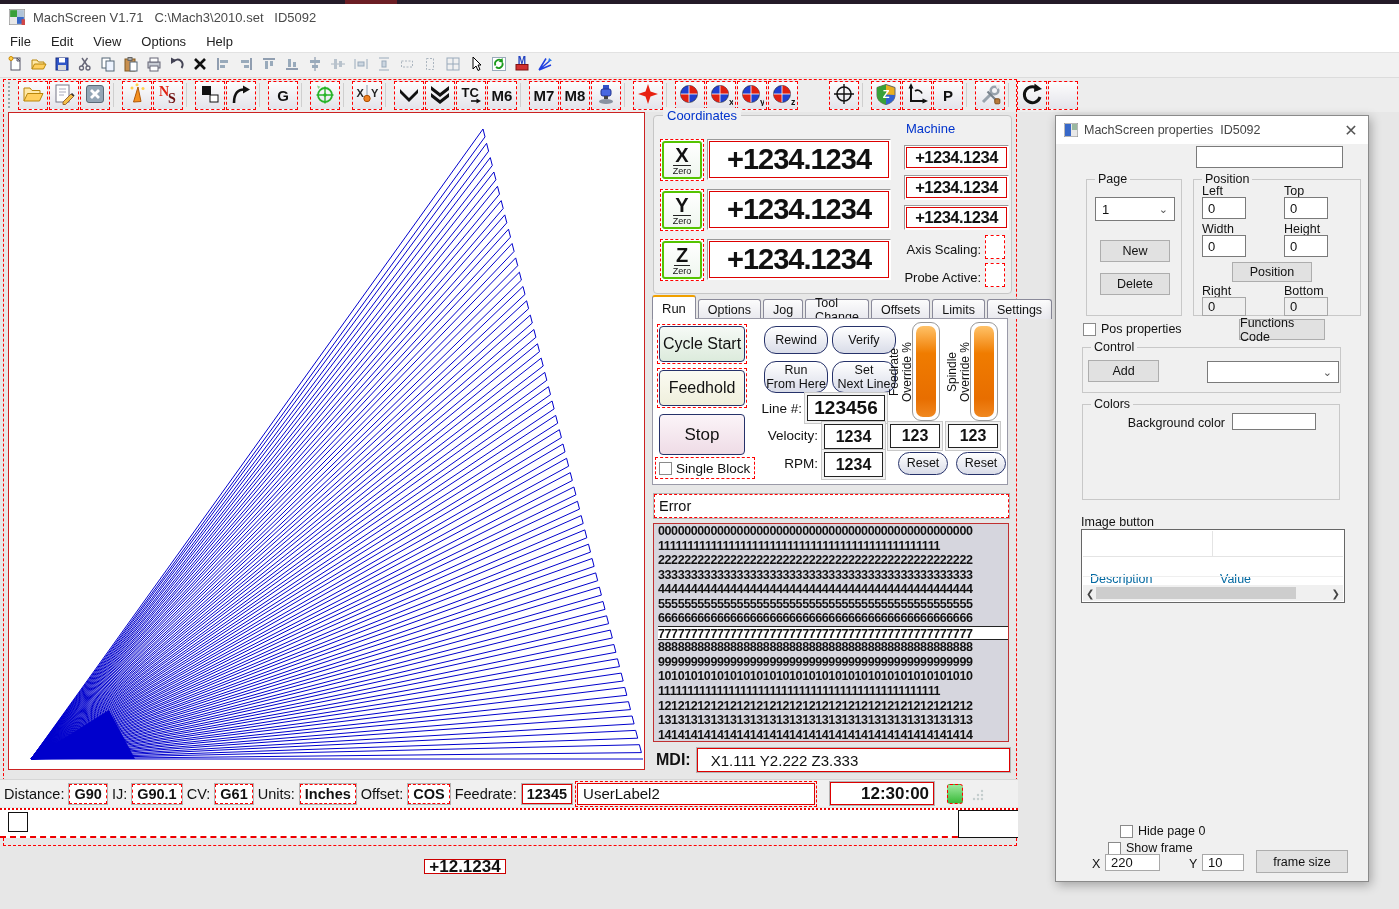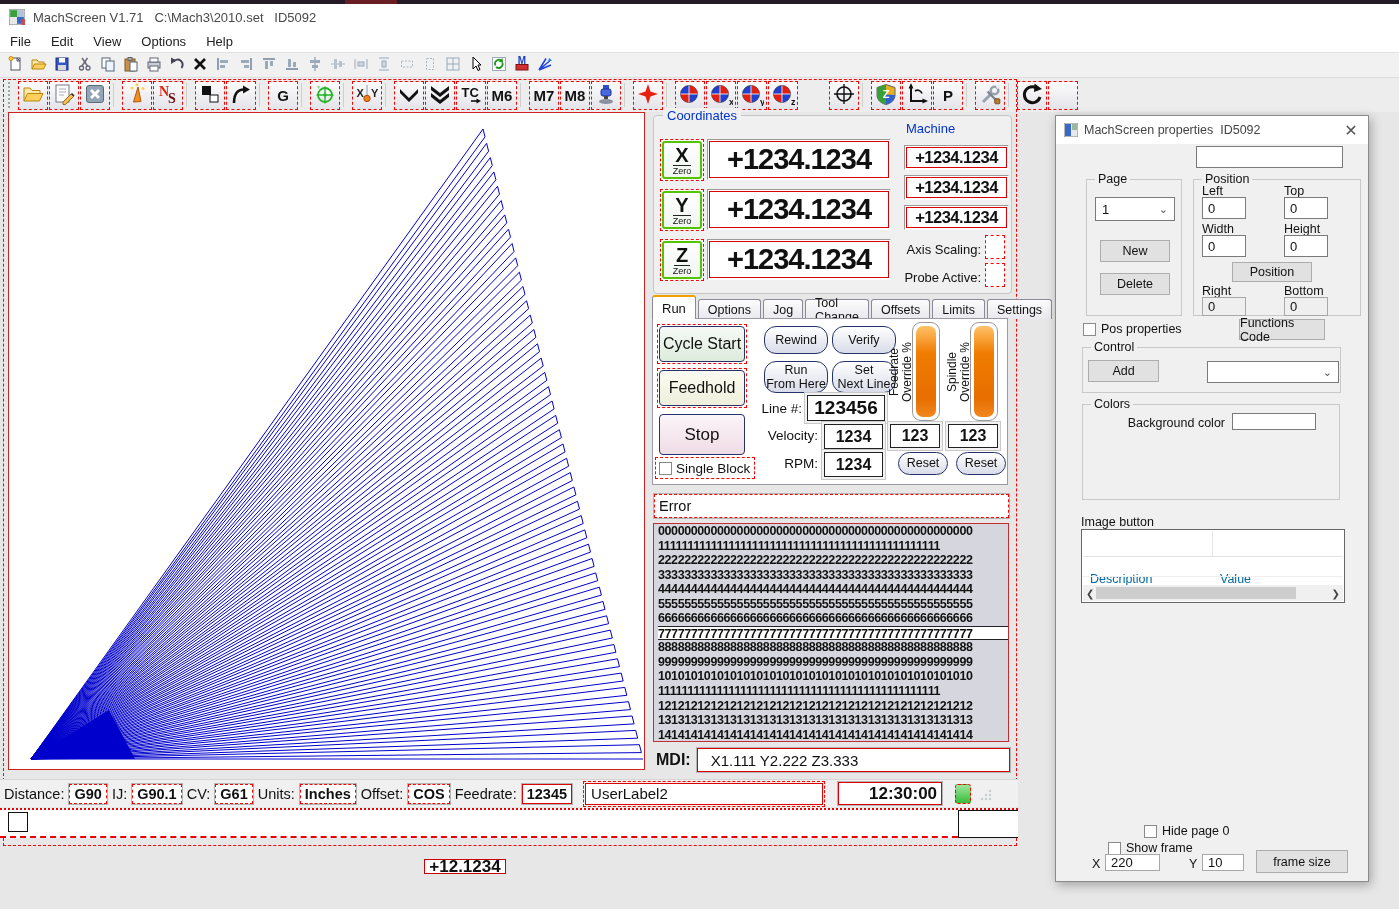--- a/index.html
+++ b/index.html
@@ -653,21 +653,21 @@
       <span class="sb-label">IJ:</span>
       <span class="sb-box">G90.1</span>
       <span class="sb-label">CV:</span>
       <span class="sb-box">G61</span>
       <span class="sb-label">Units:</span>
       <span class="sb-box">Inches</span>
       <span class="sb-label">Offset:</span>
       <span class="sb-box">COS</span>
       <span class="sb-label">Feedrate:</span>
       <span class="sb-box sb-solid">12345</span>
-      <div style="width: 238px; height: 22px; margin-left: 8px; background: rgb(255, 255, 255); border: 1px solid rgb(221, 0, 0); outline: rgb(255, 0, 0) dashed 1px; outline-offset: 1px; display: flex; align-items: center; padding-left: 5px; font-size: 15px; box-sizing: border-box;">UserLabel2</div>
+      <div style="width: 238px; height: 22px; margin-left: 0; background: rgb(255, 255, 255); border: 1px solid rgb(221, 0, 0); outline: rgb(255, 0, 0) dashed 1px; outline-offset: 1px; display: flex; align-items: center; padding-left: 5px; font-size: 15px; box-sizing: border-box;">UserLabel2</div>
       <div style="width: 104px; height: 23px; margin-left: 10px; background: rgb(255, 255, 255); border: 1px solid rgb(221, 0, 0); box-shadow: rgb(180, 180, 180) 0px 0px 0px 1px; display: flex; align-items: center; justify-content: flex-end; padding-right: 4px; font-size: 17px; font-weight: bold; box-sizing: border-box;">12:30:00</div>
       <div class="led" style="margin-left: 8px;"></div>
       <div class="grip" style="margin-left: 4px;">
         <svg width="12" height="14" viewBox="0 0 12 14">
           <g fill="#9aa">
             <circle cx="10" cy="2" r="1.2"></circle>
             <circle cx="6" cy="6" r="1.2"></circle>
             <circle cx="10" cy="6" r="1.2"></circle>
             <circle cx="2" cy="10" r="1.2"></circle>
             <circle cx="6" cy="10" r="1.2"></circle>
@@ -749,21 +749,21 @@
       <div style="position:absolute;left:1px;right:1px;top:26px;border-top:1px solid #e4e4e4;"></div>
       <div style="position:absolute;left:130px;top:1px;height:25px;border-left:1px solid #e4e4e4;"></div>
       <div style="position:absolute;left:1px;right:1px;top:46px;border-top:1px solid #efefef;"></div>
       <div class="ibscroll">
         <span style="padding-left:3px;">❮</span>
         <span class="ibthumb" style="margin-right:auto;"></span>
         <span style="padding-right:3px;">❯</span>
       </div>
     </div>
 
-    <div class="cbrow" style="left:64px;top:708px;padding-left:24px;">
+    <div class="cbrow" style="left:40px;top:708px;padding-left:24px;">
       <span class="checkbox"></span>
         <span>Hide page 0</span>
     </div>
     <div class="cbrow" style="left:52px;top:725px;">
       <span class="checkbox"></span>
         <span>Show frame</span>
     </div>
     <span class="dlg-label" style="left:36px;top:741px;">X</span>
     <div class="field" style="left:49px;top:738px;width:55px;height:17px;border-color:#a8a8a8;">220</div>
     <span class="dlg-label" style="left:133px;top:741px;">Y</span>

